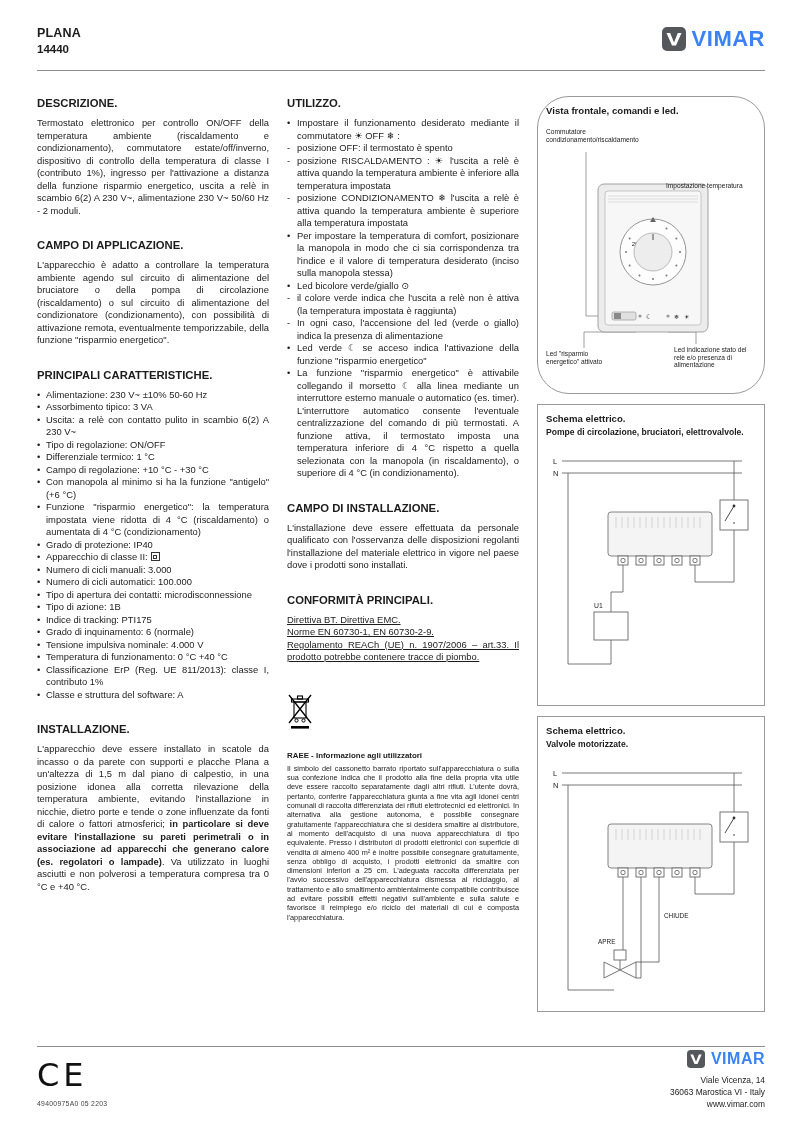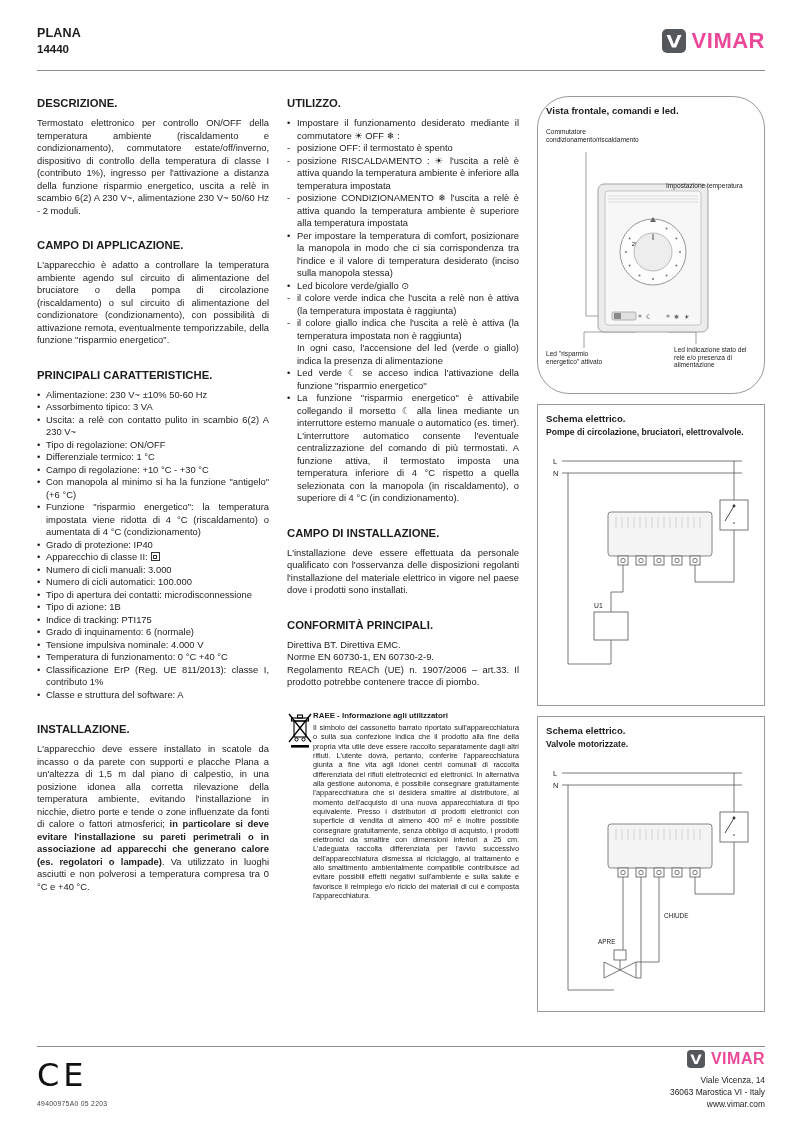--- a/index.html
+++ b/index.html
@@ -5,50 +5,50 @@
   * { box-sizing: border-box; }
   html, body { margin: 0; padding: 0; }
   body { background: #ffffff; }
   .page {
     position: relative; width: 802px; height: 1134px; background: #fff;
     font-family: "Liberation Sans", "DejaVu Sans", sans-serif;
     color: #1c1c1c; overflow: hidden;
   }
   
   .header { position: absolute; top: 26px; left: 37px; right: 37px;
-            display: flex; justify-content: space-between; align-items: center; }
+            display: flex; justify-content: space-between; align-items: flex-start; }
   .prod-line { font-size: 12.5px; font-weight: bold; letter-spacing: .2px; }
   .prod-code { font-size: 11.5px; font-weight: bold; margin-top: 3px; }
   .vimar-logo { display: flex; align-items: center; gap: 6px; }
   .vimar-mark { width: 24px; height: 24px; }
-  .vimar-text { font-size: 22px; font-weight: bold; color: #ec4899; letter-spacing: .5px; }
+  .vimar-text { font-size: 22px; font-weight: bold; color: #3b82f6; letter-spacing: .5px; }
   .rule-top { position: absolute; top: 70px; left: 37px; right: 37px; border-top: 1px solid #8c8c8c; }
   
   .content { position: absolute; top: 96px; left: 37px; width: 728px; display: flex; gap: 18px; }
   .col { font-size: 9.4px; line-height: 1.33; }
   .col1, .col2 { width: 232px; }
   .col3 { width: 228px; }
   .sec { margin-bottom: 21px; }
   .sec-title { font-size: 11.3px; font-weight: bold; margin: 0 0 6px 0; }
   p.body { margin: 0; text-align: justify; }
   
   ul.feat { list-style: none; margin: 0; padding: 0; }
   ul.feat li { position: relative; padding-left: 9px; text-align: justify; }
   ul.feat li::before { content: "•"; position: absolute; left: 0; top: 0; }
   .cls2-icon { display: inline-block; width: 9px; height: 9px; border: 1px solid #333;
                position: relative; vertical-align: -1px; margin-left: 3px; }
   .cls2-icon::after { content: ""; position: absolute; inset: 1.5px; border: 1px solid #333; }
   
   .u-item { position: relative; padding-left: 10px; text-align: justify; }
   .u-marker { position: absolute; left: 0; top: 0; }
   
-  .conf-line { margin: 0; }
+  .conf-line { margin: 0; text-decoration: underline; }
   .conf-gap { margin-top: 12px; }
   
-  .raee { display: flex; gap: 0; margin-top: 22px; }
+  .raee { display: flex; gap: 16px; margin-top: 28px; flex-direction: column; }
   .raee-icon svg { width: 26px; height: 40px; }
   .raee-title { font-size: 7.9px; font-weight: bold; margin-bottom: 2px; }
   .raee-body { font-size: 7.3px; line-height: 1.28; text-align: justify; }
   
   .box { border: 1px solid #9a9a9a; padding: 8px; margin-bottom: 10px; overflow: hidden; }
   .box-vista { height: 298px; border-radius: 32px; }
   .box-s1 { height: 302px; }
   .box-s2 { height: 296px; }
   .box-title { font-size: 9.6px; font-weight: bold; }
   .box-sub { font-size: 8.6px; font-weight: bold; margin-top: 1px; }
@@ -137,21 +137,21 @@
       <div class="sec">
         <h2 class="sec-title">UTILIZZO.</h2>
         <div class="u-list">
           <div class="u-item"><span class="u-marker">•</span><span>Impostare il funzionamento desiderato mediante il commutatore ☀ OFF ❄ :</span></div>
           <div class="u-item"><span class="u-marker">-</span><span>posizione OFF: il termostato è spento</span></div>
           <div class="u-item"><span class="u-marker">-</span><span>posizione RISCALDAMENTO : ☀ l'uscita a relè è attiva quando la temperatura ambiente è inferiore alla temperatura impostata</span></div>
           <div class="u-item"><span class="u-marker">-</span><span>posizione CONDIZIONAMENTO ❄ l'uscita a relè è attiva quando la temperatura ambiente è superiore alla temperatura impostata</span></div>
           <div class="u-item"><span class="u-marker">•</span><span>Per impostare la temperatura di comfort, posizionare la manopola in modo che ci sia corrispondenza tra l'indice e il valore di temperatura desiderato (inciso sulla manopola stessa)</span></div>
           <div class="u-item"><span class="u-marker">•</span><span>Led bicolore verde/giallo ⊙</span></div>
           <div class="u-item"><span class="u-marker">-</span><span>il colore verde indica che l'uscita a relè non è attiva (la temperatura impostata è raggiunta)</span></div>
-          <div class="u-item"><span class="u-marker">-</span><span>il colore giallo indica che l'uscita a relè è attiva (la temperatura impostata non è raggiunta)</span></div>
+          <div class="u-item"><span class="u-marker">-</span></div>
           <div class="u-item"><span class="u-marker"></span><span>In ogni caso, l'accensione del led (verde o giallo) indica la presenza di alimentazione</span></div>
           <div class="u-item"><span class="u-marker">•</span><span>Led verde ☾ se acceso indica l'attivazione della funzione "risparmio energetico"</span></div>
           <div class="u-item"><span class="u-marker">•</span><span>La funzione "risparmio energetico" è attivabile collegando il morsetto ☾ alla linea mediante un interruttore esterno manuale o automatico (es. timer). L'interruttore automatico consente l'eventuale centralizzazione del comando di più termostati. A funzione attiva, il termostato imposta una temperatura inferiore di 4 °C rispetto a quella selezionata con la manopola (in riscaldamento), o superiore di 4 °C (in condizionamento).</span></div>
         </div>
       </div>
       <div class="sec">
         <h2 class="sec-title">CAMPO DI INSTALLAZIONE.</h2>
         <p class="body">L'installazione deve essere effettuata da personale qualificato con l'osservanza delle disposizioni regolanti l'installazione del materiale elettrico in vigore nel paese dove i prodotti sono installati.</p>
       </div>
       <div class="sec">

